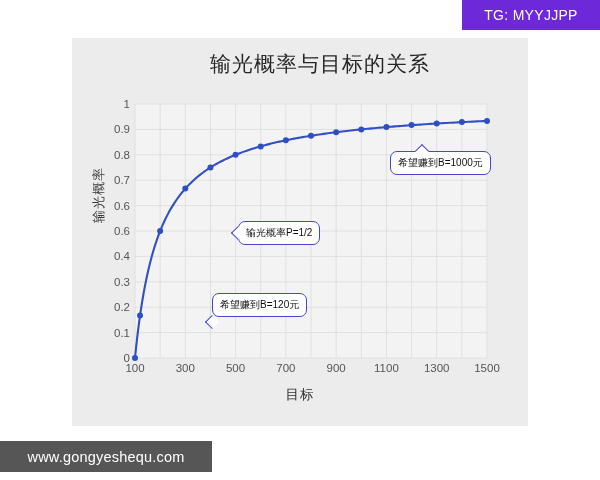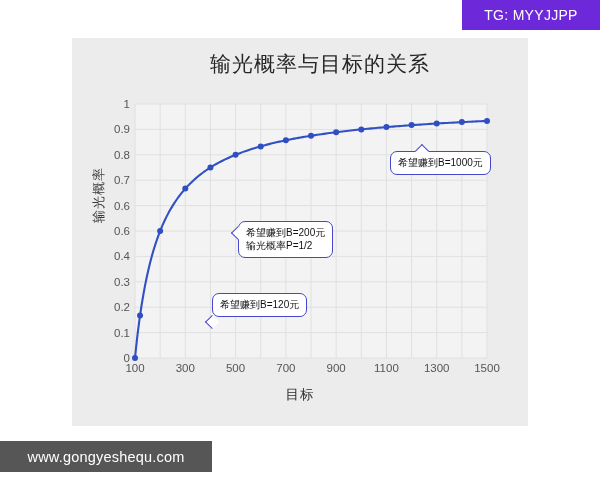--- a/index.html
+++ b/index.html
@@ -291,21 +291,20 @@
   <div id="x-axis-title">目标</div>
 
 
   <div class="callout" id="callout-b1000" style="left:276px; top:113px;">
     <span class="tail tail-up" style="left:26px;"></span>
     <span class="callout-line">希望赚到B=1000元</span>
   </div>
 
   <div class="callout" id="callout-b200" style="left:124px; top:183px;">
     <span class="tail tail-left" style="top:6px;"></span>
-    <span class="callout-line">希望赚到B=200元</span>
     <span class="callout-line">输光概率P=1/2</span>
   </div>
 
   <div class="callout" id="callout-b120" style="left:98px; top:255px;">
     <span class="tail tail-left" style="top:23px;"></span>
     <span class="callout-line">希望赚到B=120元</span>
   </div>
 
 </div>
 

